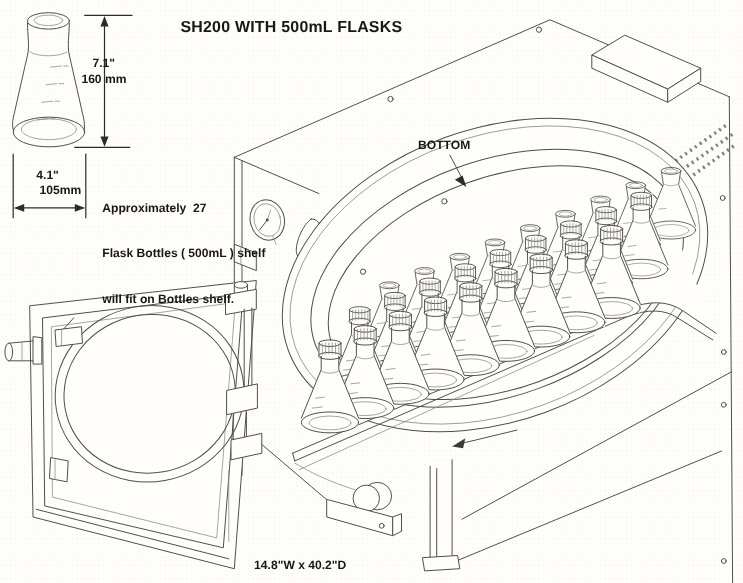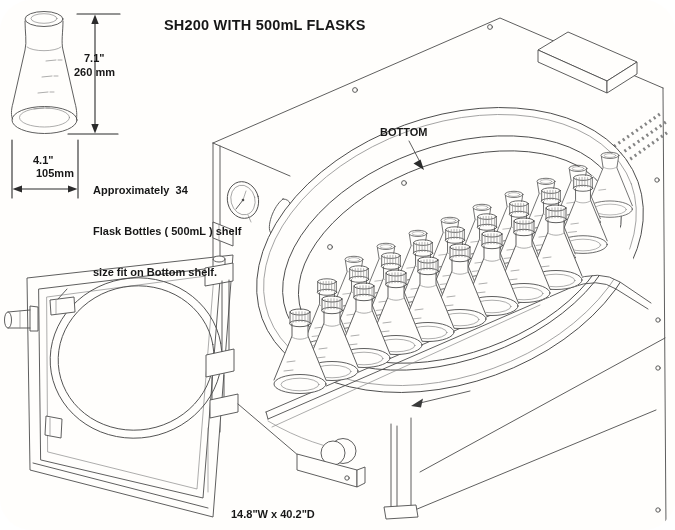--- a/index.html
+++ b/index.html
@@ -1,20 +1,20 @@
 <!DOCTYPE html>
 <html><head>
 <meta charset="utf-8">
 <style>
   html,body{margin:0;padding:0;}
   body{font-family:"Liberation Sans",sans-serif;background:#fff;}
   .stage{position:relative;width:675px;height:530px;overflow:hidden;
          background:#fffefc;
          background-image:radial-gradient(#f1ede4 0.5px, transparent 0.6px);
-         background-size:4px 4px;border-radius:32px;}
+         background-size:4px 4px;}
   svg{position:absolute;left:0;top:0;}
   .ln{fill:none;stroke:#4d4d4d;stroke-width:.9;stroke-linecap:round;stroke-linejoin:round;}
   .lt{fill:none;stroke:#8a8a8a;stroke-width:.7;stroke-linecap:round;stroke-linejoin:round;}
   .wf{fill:#fffefc;stroke:#4d4d4d;stroke-width:.9;stroke-linejoin:round;}
   .dim{fill:none;stroke:#2b2b2b;stroke-width:1.1;stroke-linecap:round;}
   .dimf{fill:#2b2b2b;stroke:none;}
   .vent{fill:none;stroke:#858585;stroke-width:3.2;stroke-dasharray:2 3.4;stroke-linecap:butt;}
   .txt{position:absolute;color:#171717;}
   .title{font-size:14.5px;font-weight:700;letter-spacing:.2px;}
   .small{font-size:11px;font-weight:700;}
@@ -229,27 +229,27 @@
     <path class="dim" d="M78,140 L78,198"></path>
     <path class="dim" d="M17,189 L73,189"></path>
     <path class="dimf" d="M12.5,189 L22,185.4 L22,192.6 Z"></path>
     <path class="dimf" d="M77.5,189 L68,185.4 L68,192.6 Z"></path>
   </g>
 </svg>
 
 <div class="txt title" style="left:164px;top:17px;">SH200 WITH 500mL FLASKS</div>
 
 <div class="txt small" style="left:84px;top:52px;">7.1"</div>
-<div class="txt small" style="left:74px;top:66px;">260 mm</div>
+<div class="txt small" style="left:74px;top:66px;">160 mm</div>
 <div class="txt small" style="left:33px;top:154px;">4.1"</div>
 <div class="txt small" style="left:36px;top:167px;">105mm</div>
 
 <div class="txt note" style="left:93px;top:156px;">
-  <div>Approximately  34</div>
+  <div>Approximately  27</div>
   <div>Flask Bottles ( 500mL ) shelf</div>
-  <div>size fit on Bottom shelf.</div>
+  <div>will fit on Bottles shelf.</div>
 </div>
 
 <div class="txt small" style="left:380px;top:126px;">BOTTOM</div>
 
 <div class="txt small" style="left:231px;top:508px;">14.8"W x 40.2"D</div>
 
 </div>
 
 </body></html>

